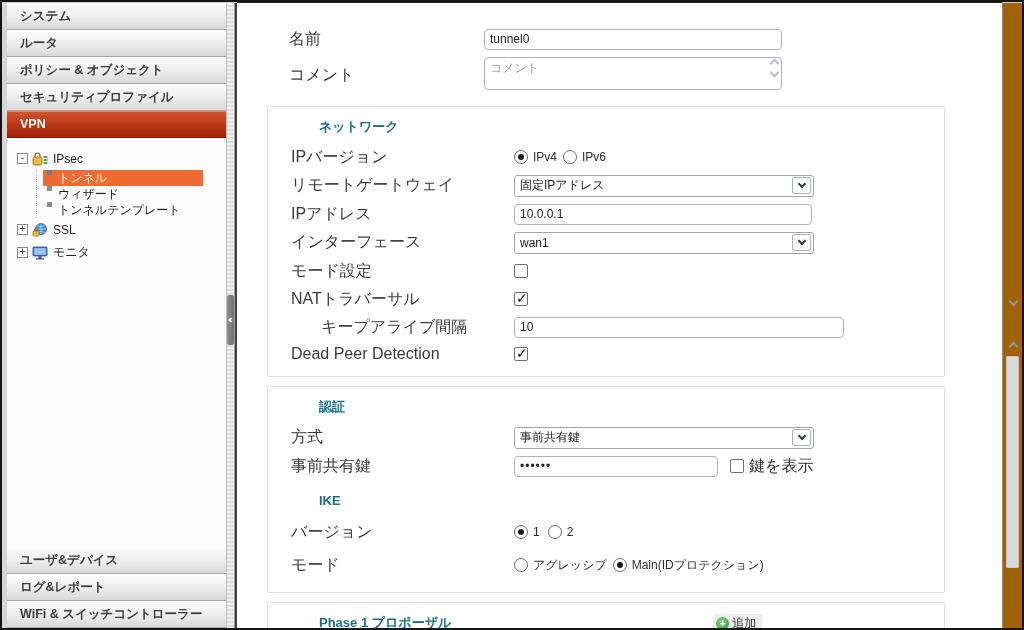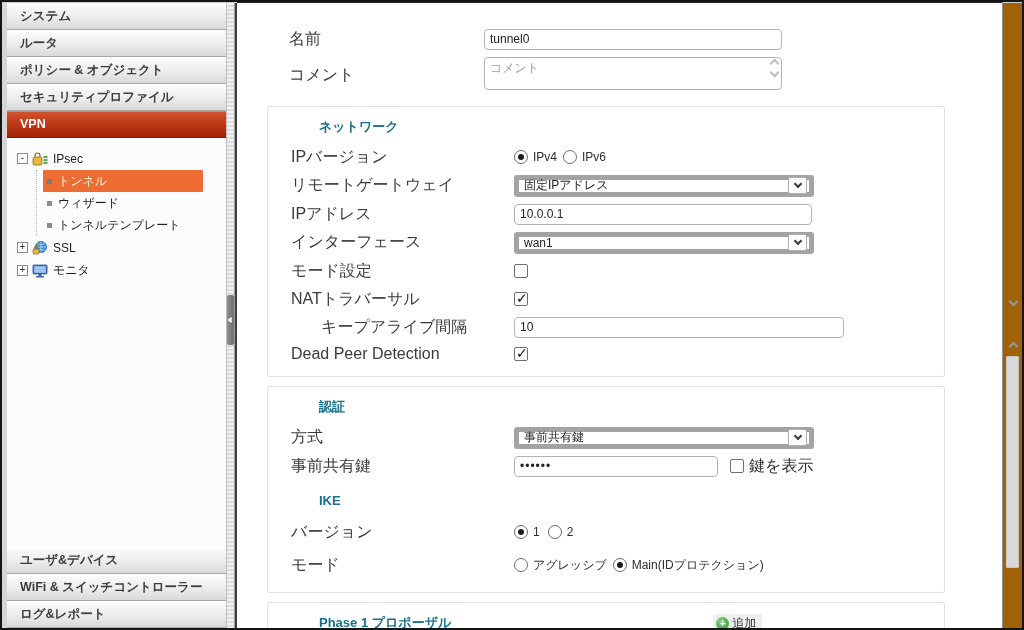--- a/index.html
+++ b/index.html
@@ -39,21 +39,21 @@
   .tree { padding: 9px 0 0 10px; font-size: 12px; color:#222; flex-shrink:0; }
   .tree-row { display:flex; align-items:center; height:23px; cursor:pointer; }
   .expander {
     width: 11px; height: 11px; flex-shrink:0;
     border: 1px solid #8a8a8a; background:#ffffff;
     font-size: 10px; line-height: 8px; text-align:center; color:#333;
     margin-right: 4px;
   }
   .tree-icon { width:16px; height:14px; margin-right:5px; flex-shrink:0; }
   .tree-children { margin-left: 19px; border-left: 1px dotted #b9b9b9; padding-left: 6px; }
-  .tree-child { display:flex; align-items:center; height:22px; cursor:pointer; }
+  .tree-child { display:flex; height:16px; cursor:pointer; }
   .bullet { width:5px; height:5px; background:#8d8d8d; margin: 0 6px 0 4px; flex-shrink:0; }
   .tree-child.selected-leaf {
     background:#ed6c33; color:#fff6d8;
     width: 160px; border-radius:1px;
   }
   .tree-child.selected-leaf .bullet { background:#7a7a7a; }
   .sidebar-spacer { flex:1; }
 
   
   .splitter {
@@ -112,21 +112,21 @@
   .secbox {
     width:678px; margin-left:-22px;
     border:1px solid #e2e2e2; border-radius:2px;
     padding: 11px 0 6px 23px; margin-bottom:9px;
     background:#fff;
   }
   .sec-heading { font-size:13px; font-weight:bold; color:#17708e; margin-bottom:11px;margin-left:28px; }
 
   .sel {
     width:300px; height:22px;
-    border:5px solid #a3a3a3; border-radius:3px; background:#fff;
+    border:1px solid #a3a3a3; border-radius:3px; background:#fff;
     display:flex; align-items:center; font-size:12px; color:#222;
     padding-left:5px; cursor:pointer;
   }
   .sel .sel-text { flex:1; white-space:nowrap; overflow:hidden; }
   .arrowbox {
     width:19px; height:17px; margin-right:2px; flex-shrink:0;
     border:1px solid #a8b2ba; border-radius:2px; background:#fdfdfd;
     display:flex; align-items:center; justify-content:center;
   }
   .arrowbox i { width:6px; height:6px; border-right:2px solid #3c3c3c; border-bottom:2px solid #3c3c3c; transform:rotate(45deg); margin-top:-3px; }
@@ -232,22 +232,22 @@
           <rect x="6.5" y="10" width="3" height="2" fill="#3a5f92"></rect>
           <rect x="4" y="12" width="8" height="1.5" rx="0.5" fill="#3a5f92"></rect>
         </svg>
         <span>モニタ</span>
       </div>
     </div>
 
     <div class="sidebar-spacer"></div>
 
     <div class="menu-item">ユーザ&amp;デバイス</div>
+    <div class="menu-item">ログ&amp;レポート</div>
     <div class="menu-item">WiFi &amp; スイッチコントローラー</div>
-    <div class="menu-item">ログ&amp;レポート</div>
   </div>
 
   <div class="splitter">
     <div class="splitter-handle">
       <span class="chev-left"></span>
     </div>
   </div>
 
   <div class="main">
     <div class="main-col">

